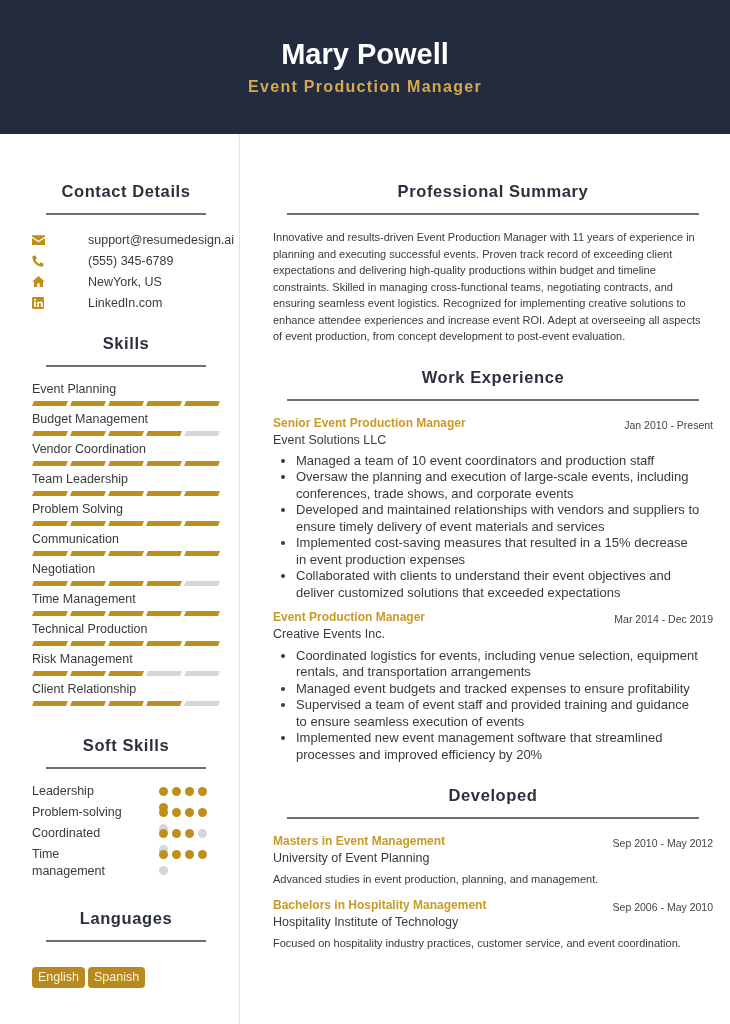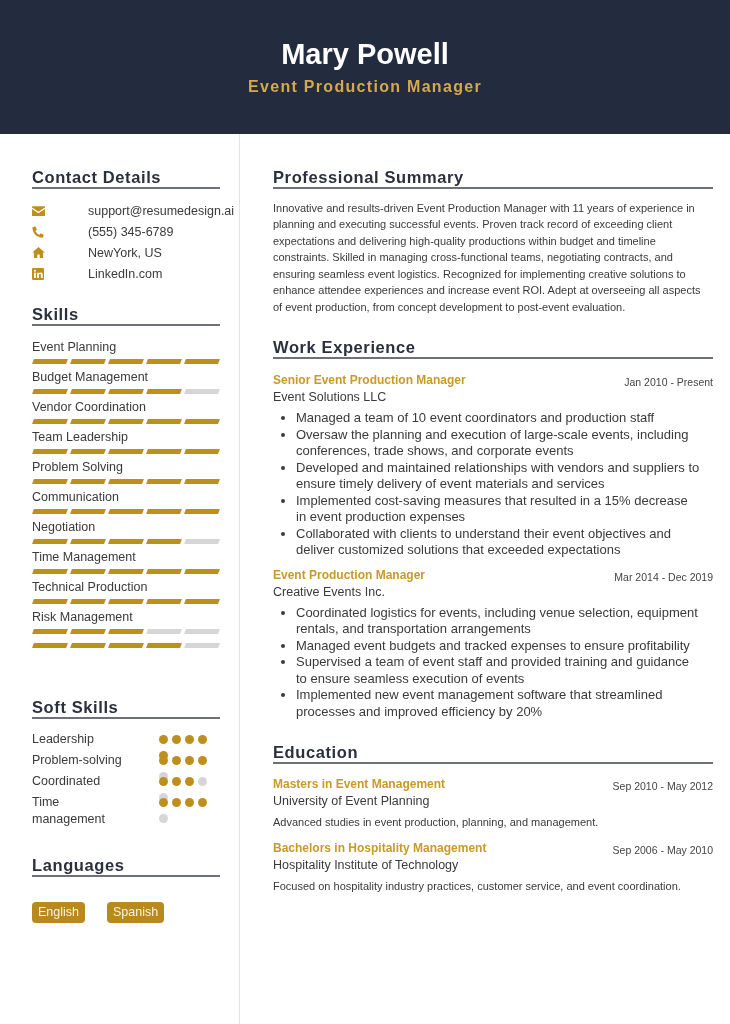--- a/index.html
+++ b/index.html
@@ -19,21 +19,21 @@
   }
   .header{height:134px;background:var(--header-bg);text-align:center;padding-top:37px;}
   .name{font-size:29px;line-height:34px;font-weight:bold;color:#fff;}
   .subtitle{font-size:16px;line-height:20px;font-weight:bold;color:var(--subtitle);letter-spacing:1.3px;margin-top:6px;}
 
   .vdivider{position:absolute;left:239px;top:134px;bottom:0;width:1px;background:#e3e3e3;}
   .left{position:absolute;left:32px;top:134px;width:188px;padding-top:33px;}
   .right{position:absolute;left:273px;top:134px;width:440px;padding-top:33px;}
 
   .sec-h{font-size:16.5px;line-height:20px;font-weight:bold;letter-spacing:0.6px;color:var(--heading);
-         padding-bottom:0;border-bottom:2px solid #6e7077;margin:0;}
+         padding-bottom:12px;border-bottom:2px solid #6e7077;margin:14px;text-align:center;}
 
   
   .contact-list{margin-top:11px;}
   .contact-item{display:flex;align-items:center;height:21px;font-size:12.5px;gap:36px;}
   .contact-item .ico{width:20px;flex:none;display:flex;align-items:center;}
   .contact-item svg{fill:var(--accent);display:block;}
 
   
   .skills-sec{margin-top:20px;}
   .skill-list{margin-top:13px;}
@@ -47,21 +47,21 @@
   .soft-sec{margin-top:24px;}
   .soft-list{margin-top:11.5px;}
   .soft{position:relative;display:flex;line-height:17px;padding-bottom:4px;font-size:12.5px;}
   .soft-name{width:100px;flex:none;}
   .dots{position:absolute;left:126.5px;top:4px;width:49px;display:flex;flex-wrap:wrap;column-gap:4px;row-gap:7px;}
   .dot{width:9px;height:9px;border-radius:50%;background:var(--track);}
   .dot.on{background:var(--accent);}
 
   
   .lang-sec{margin-top:23.5px;}
-  .lang-list{margin-top:25px;display:flex;gap:22px;}
+  .lang-list{margin-top:25px;display:flex;gap:3px;}
   .badge{height:21px;line-height:21px;padding:0 6px;border-radius:4px;background:#b8891c;color:#fbf3dc;font-size:12.5px;}
 
   
   .para{font-size:11px;line-height:16.5px;margin:0;padding-right:4px;}
   .summary-text{margin-top:10.75px;}
   .work-sec{margin-top:22px;}
   .entry-head{display:flex;justify-content:space-between;align-items:flex-end;line-height:17px;}
   .entry-title{font-size:12px;font-weight:bold;color:var(--accent-text);}
   .entry-date{font-size:10.5px;color:#444;line-height:14px;}
   .entry-org{font-size:12.5px;line-height:17px;}
@@ -225,20 +225,21 @@
         <div class="skill-name">Risk Management</div>
         <div class="bar">
             <span class="seg on"></span>
             <span class="seg on"></span>
             <span class="seg on"></span>
             <span class="seg"></span>
             <span class="seg"></span>
           </div>
       </div>
       <div class="skill">
+        <div class="skill-name">Client Relationship</div>
         <div class="bar">
             <span class="seg on"></span>
             <span class="seg on"></span>
             <span class="seg on"></span>
             <span class="seg on"></span>
             <span class="seg"></span>
           </div>
       </div>
     </div>
   </section>
@@ -332,21 +333,21 @@
       <ul class="bullets">
         <li>Coordinated logistics for events, including venue selection, equipment rentals, and transportation arrangements</li>
         <li>Managed event budgets and tracked expenses to ensure profitability</li>
         <li>Supervised a team of event staff and provided training and guidance to ensure seamless execution of events</li>
         <li>Implemented new event management software that streamlined processes and improved efficiency by 20%</li>
       </ul>
     </div>
   </section>
 
   <section class="edu-sec">
-    <h2 class="sec-h">Education</h2>
+    <h2 class="sec-h">Developed</h2>
 
     <div class="edu1">
       <div class="entry-head">
         <span class="entry-title">Masters in Event Management</span>
         <span class="entry-date">Sep 2010 - May 2012</span>
       </div>
       <div class="entry-org">University of Event Planning</div>
       <p class="para edu-desc">Advanced studies in event production, planning, and management.</p>
     </div>
 

